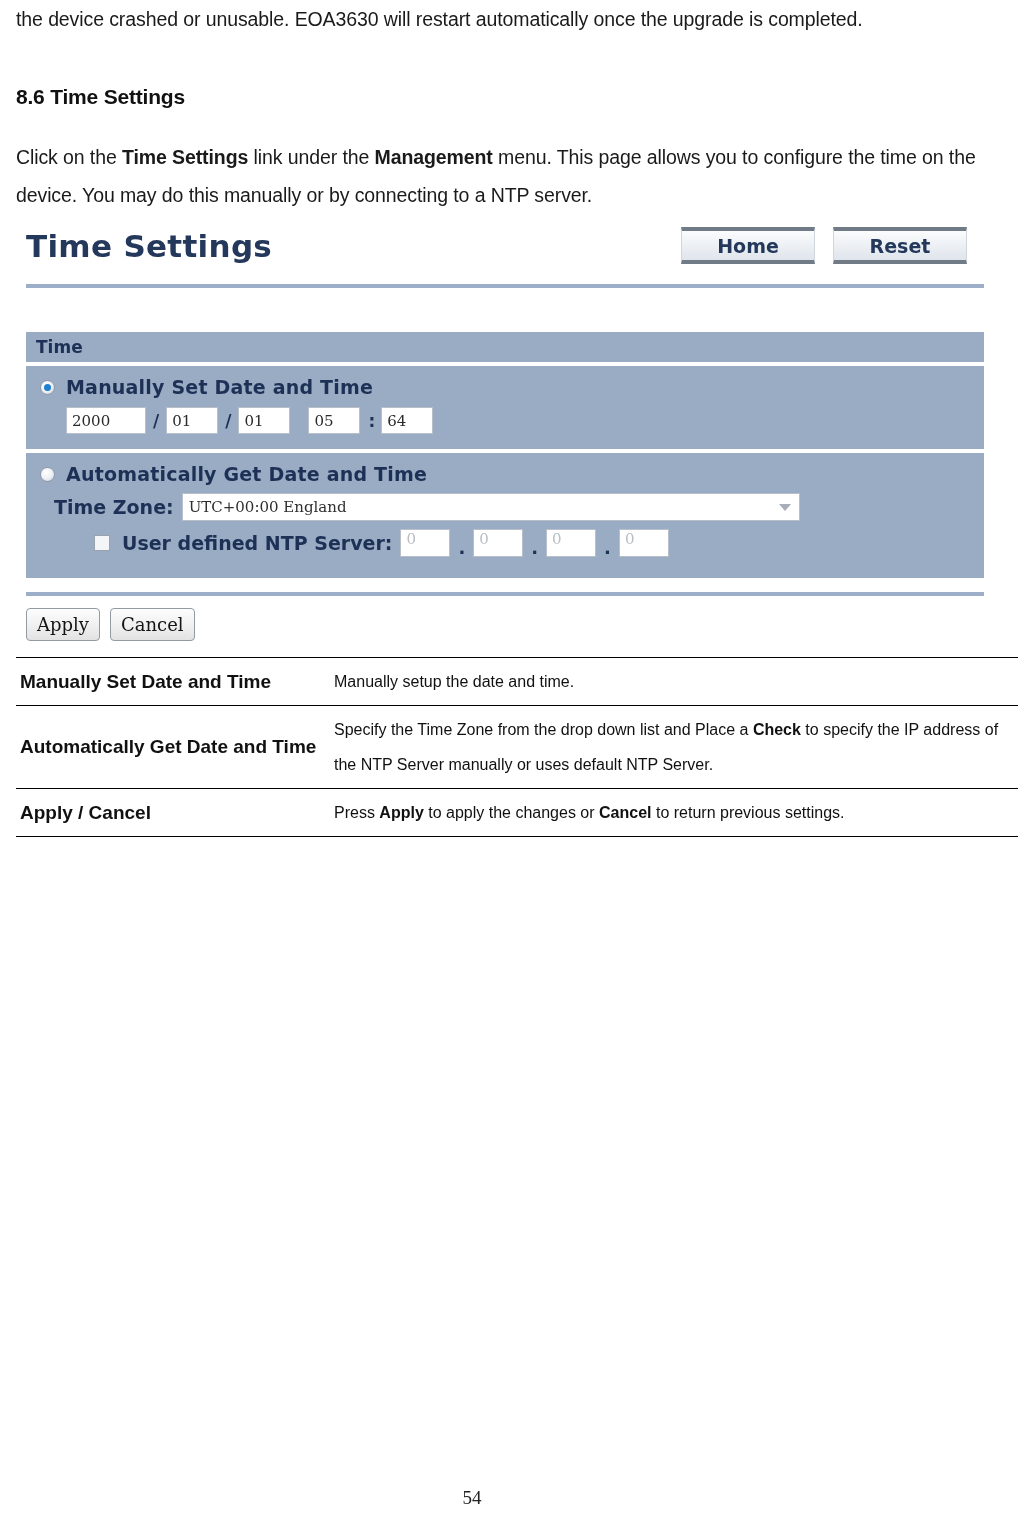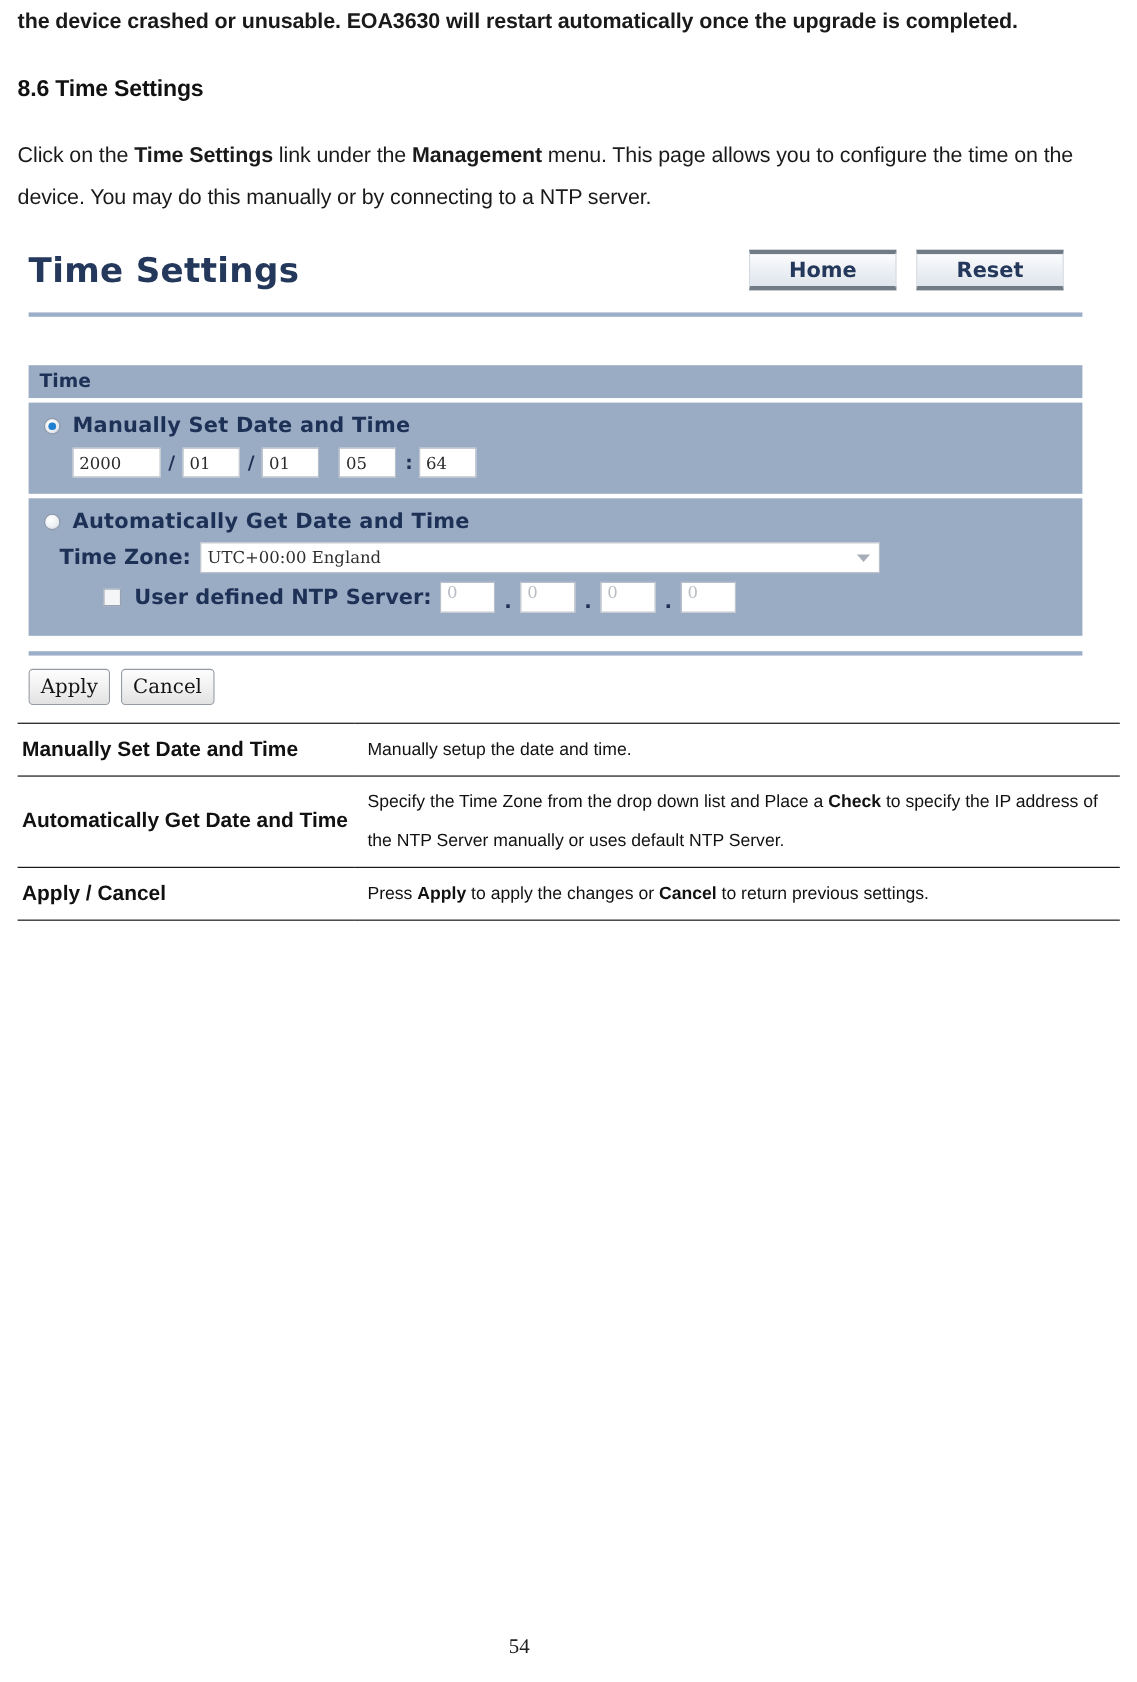--- a/index.html
+++ b/index.html
@@ -27,31 +27,31 @@
   .doc-body {
     position: absolute;
     left: 16px;
     top: 0px;
     width: 1002px;
   }
   .para {
     font-size: 19.5px;
     line-height: 38px;
     letter-spacing: -0.1px;
-    font-weight: 700;
+    font-weight: 400;
     color: #1a1a1a;
   }
   .para.light { font-weight: 500; }
   .para b { font-weight: 800; }
 
   .section-head {
     font-size: 21px;
     font-weight: 800;
     line-height: 30px;
-    margin-top: 28px;
+    margin-top: 44px;
     margin-bottom: 26px;
     color: #111;
     letter-spacing: -0.2px;
   }
 
   .lead {
     margin-top: 0px;
   }
 
   

